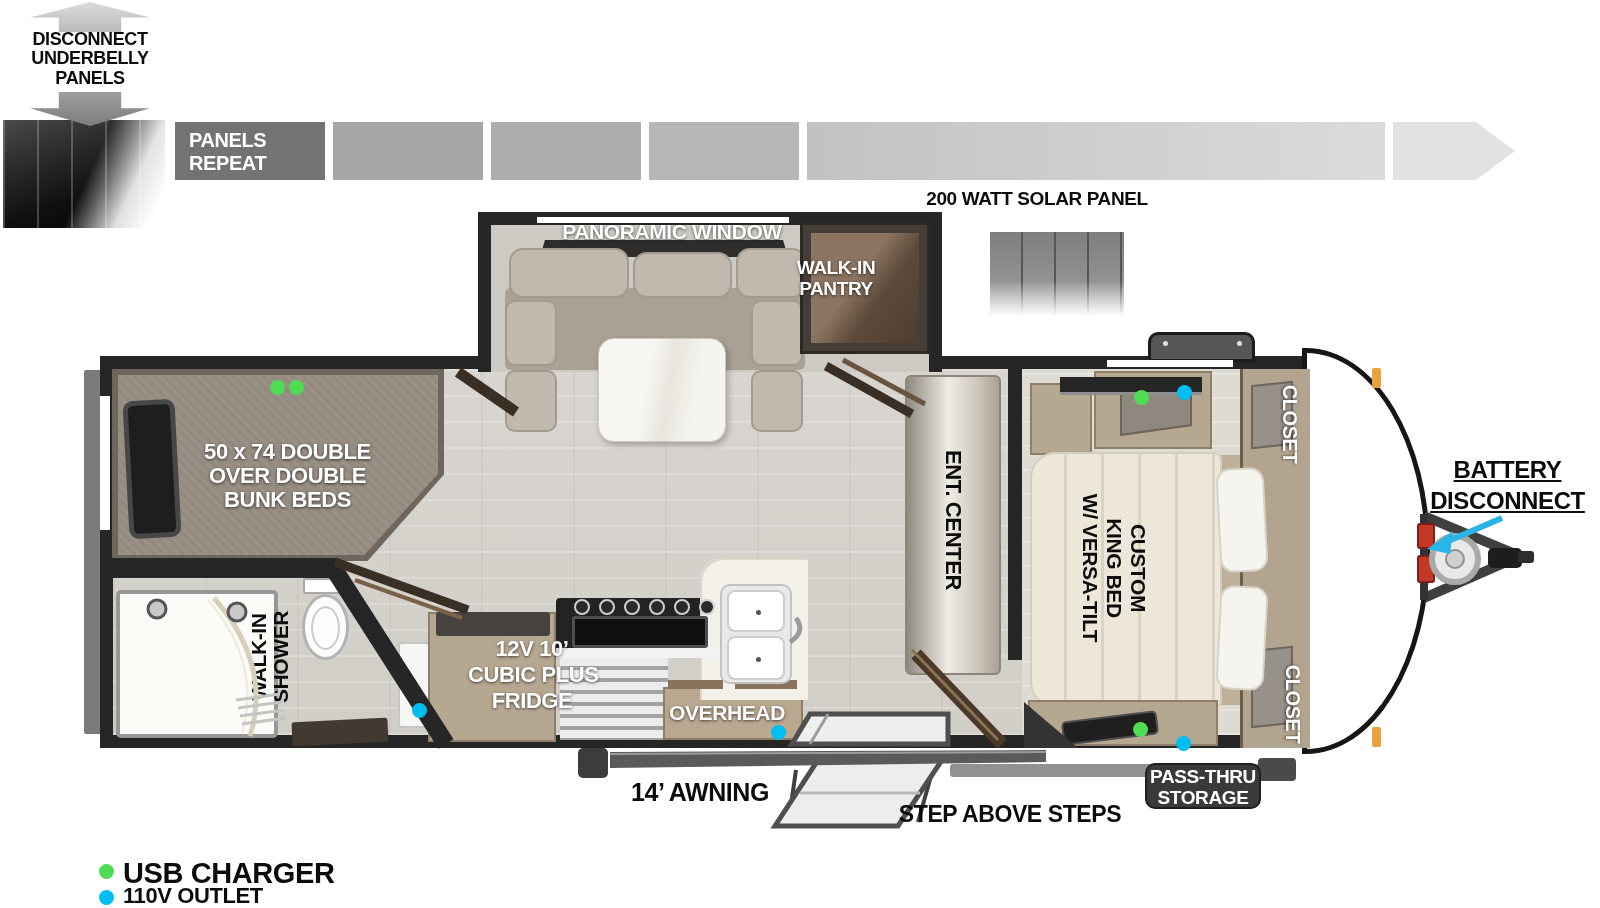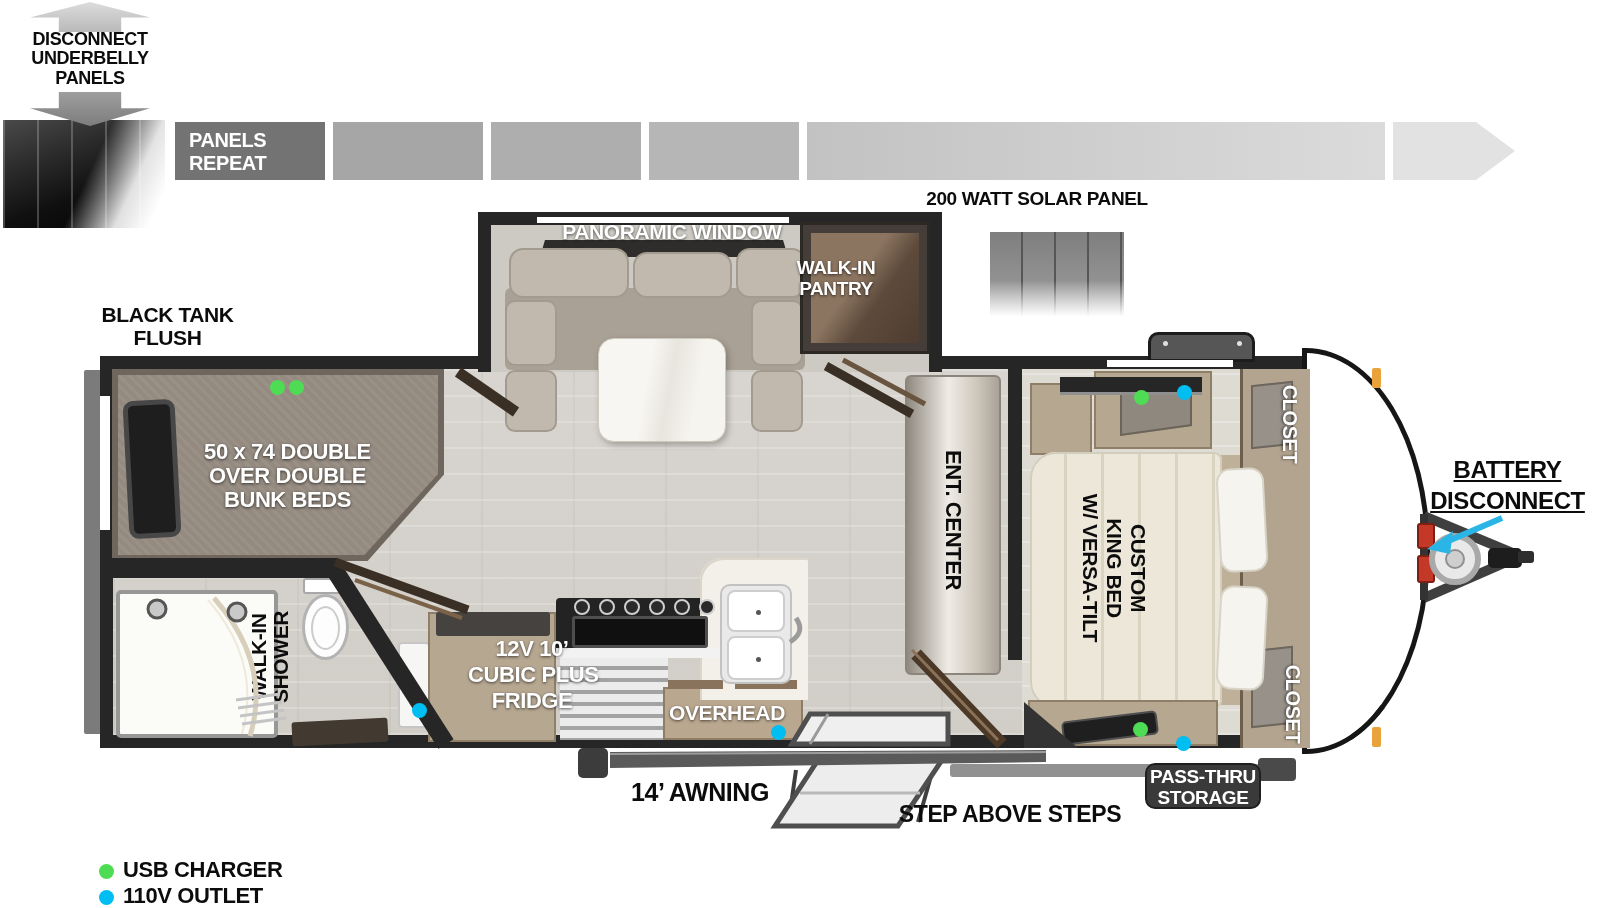--- a/index.html
+++ b/index.html
@@ -337,38 +337,34 @@
     <rect x="1418" y="556" width="16" height="26" rx="2" fill="#c43828" stroke="#7e1f14" stroke-width="2"></rect>
     <circle cx="1455" cy="559" r="23" fill="#e9e9e9" stroke="#a9a9a9" stroke-width="6"></circle>
     <circle cx="1455" cy="559" r="9" fill="#cfcfcf" stroke="#909090" stroke-width="2"></circle>
     <rect x="1488" y="548" width="34" height="20" rx="5" fill="#1d1d1d"></rect>
     <rect x="1518" y="551" width="16" height="12" rx="3" fill="#2e2e2e"></rect>
 
     <line id="battery-arrow" x1="1502" y1="518" x2="1446" y2="542" stroke="#2ab5e6" stroke-width="6"></line>
     <polygon id="battery-arrow-head" points="1427,549 1453,531 1450,554" fill="#2ab5e6"></polygon>
   </svg>
 
-  <div class="lbl" style="left:85px;top:304px;width:165px;font-size:21px;">
-    <div>BLACK TANK</div>
-    <div>FLUSH</div>
-  </div>
   <div class="lbl" style="left:1415px;top:454px;width:185px;font-size:24px;line-height:1.3;text-decoration:underline;">
     <div>BATTERY</div>
     <div>DISCONNECT</div>
   </div>
   <div class="lbl" style="left:615px;top:779px;width:170px;font-size:25px;">14’ AWNING</div>
   <div class="lbl" style="left:880px;top:802px;width:260px;font-size:23px;">STEP ABOVE STEPS</div>
 
   <div class="dot" style="left: 270px; top: 380px; background: rgb(78, 220, 85);"></div>
   <div class="dot" style="left: 289px; top: 380px; background: rgb(78, 220, 85);"></div>
   <div class="dot" style="left: 412px; top: 703px; background: rgb(0, 189, 242);"></div>
   <div class="dot" style="left: 771px; top: 725px; background: rgb(0, 189, 242);"></div>
   <div class="dot" style="left: 1134px; top: 390px; background: rgb(78, 220, 85);"></div>
   <div class="dot" style="left: 1177px; top: 385px; background: rgb(0, 189, 242);"></div>
   <div class="dot" style="left: 1133px; top: 722px; background: rgb(78, 220, 85);"></div>
   <div class="dot" style="left: 1176px; top: 736px; background: rgb(0, 189, 242);"></div>
 
   <div class="dot" style="left: 99px; top: 864px; background: rgb(78, 220, 85);"></div>
-  <div class="lbl" style="left:123px;top:858px;font-size:22px;text-align:left;">USB CHARGER</div>
+  <div class="lbl" style="left:123px;top:858px;font-size:29px;text-align:left;">USB CHARGER</div>
   <div class="dot" style="left: 99px; top: 890px; background: rgb(0, 189, 242);"></div>
   <div class="lbl" style="left:123px;top:884px;font-size:22px;text-align:left;">110V OUTLET</div>
 
 </div>
 
 </body></html>

